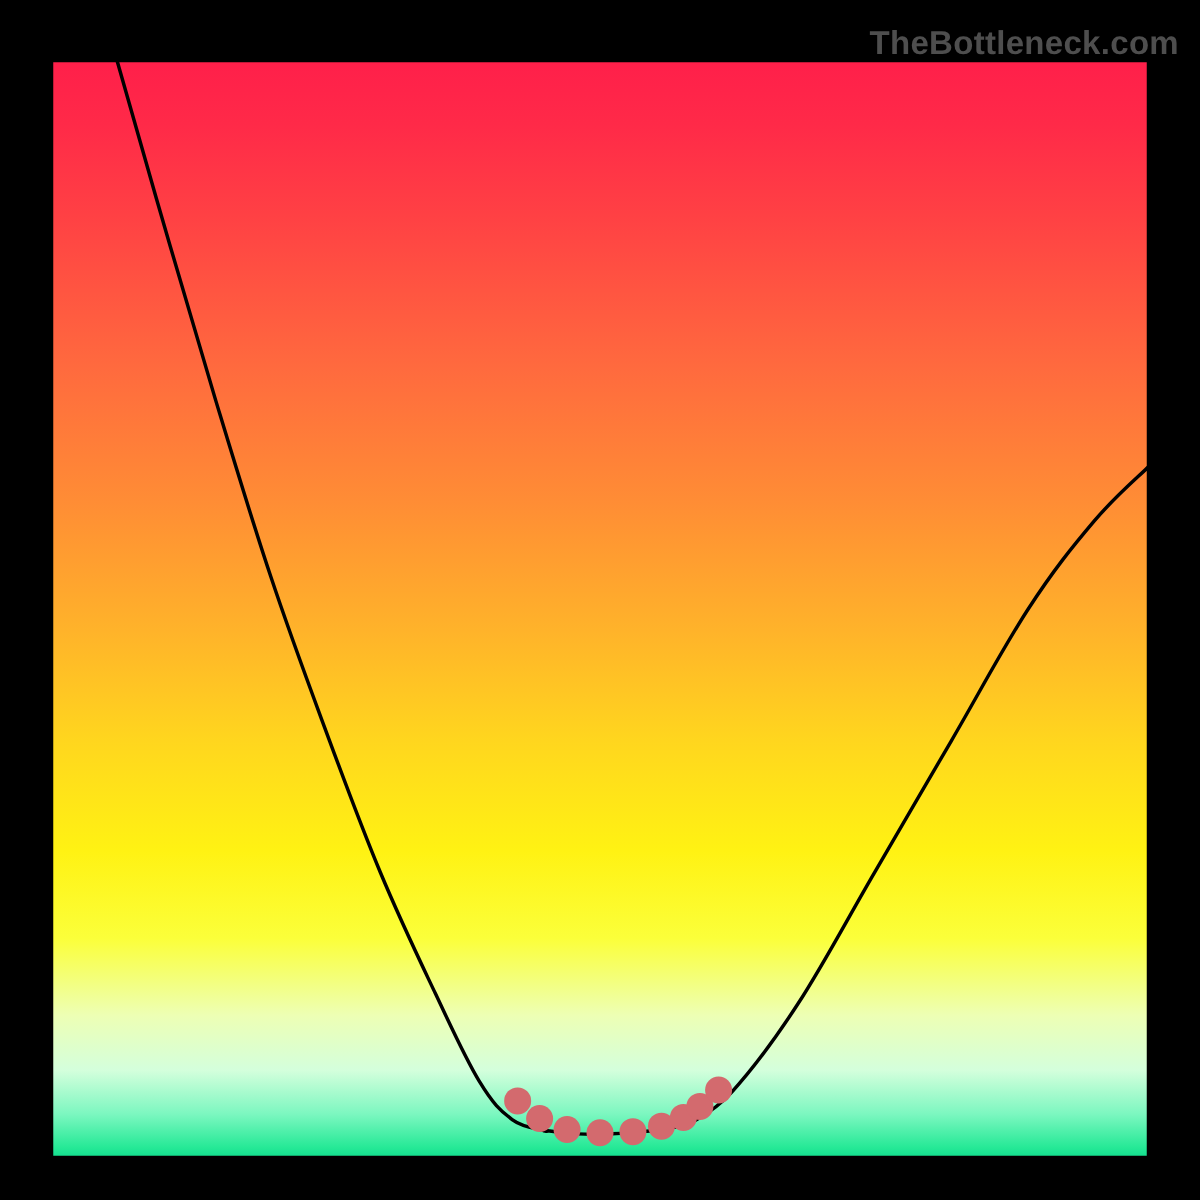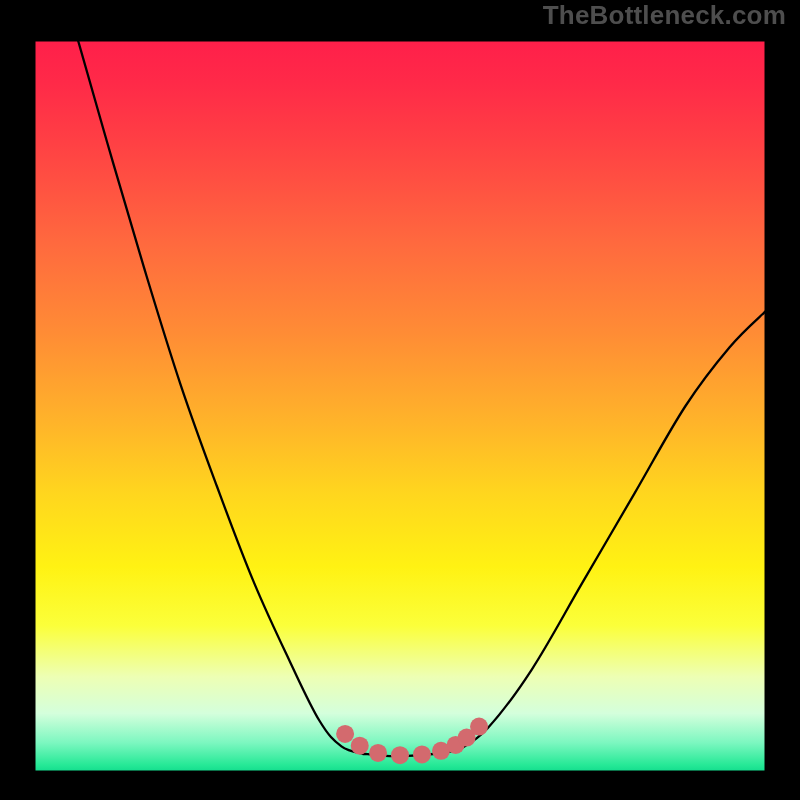--- a/index.html
+++ b/index.html
@@ -14,24 +14,24 @@
   .frame {
     position: absolute;
     left: 0;
     top: 0;
     width: 800px;
     height: 800px;
     background: #000;
   }
   .watermark {
     position: absolute;
-    top: 0;
+    top: 16px;
     right: 14px;
     color: #4e4e4e;
-    font-size: 26px;
+    font-size: 22px;
     font-weight: 600;
     letter-spacing: 0.2px;
     user-select: none;
     z-index: 5;
   }
   .plot {
     position: absolute;
     left: 34px;
     top: 40px;
     width: 732px;

